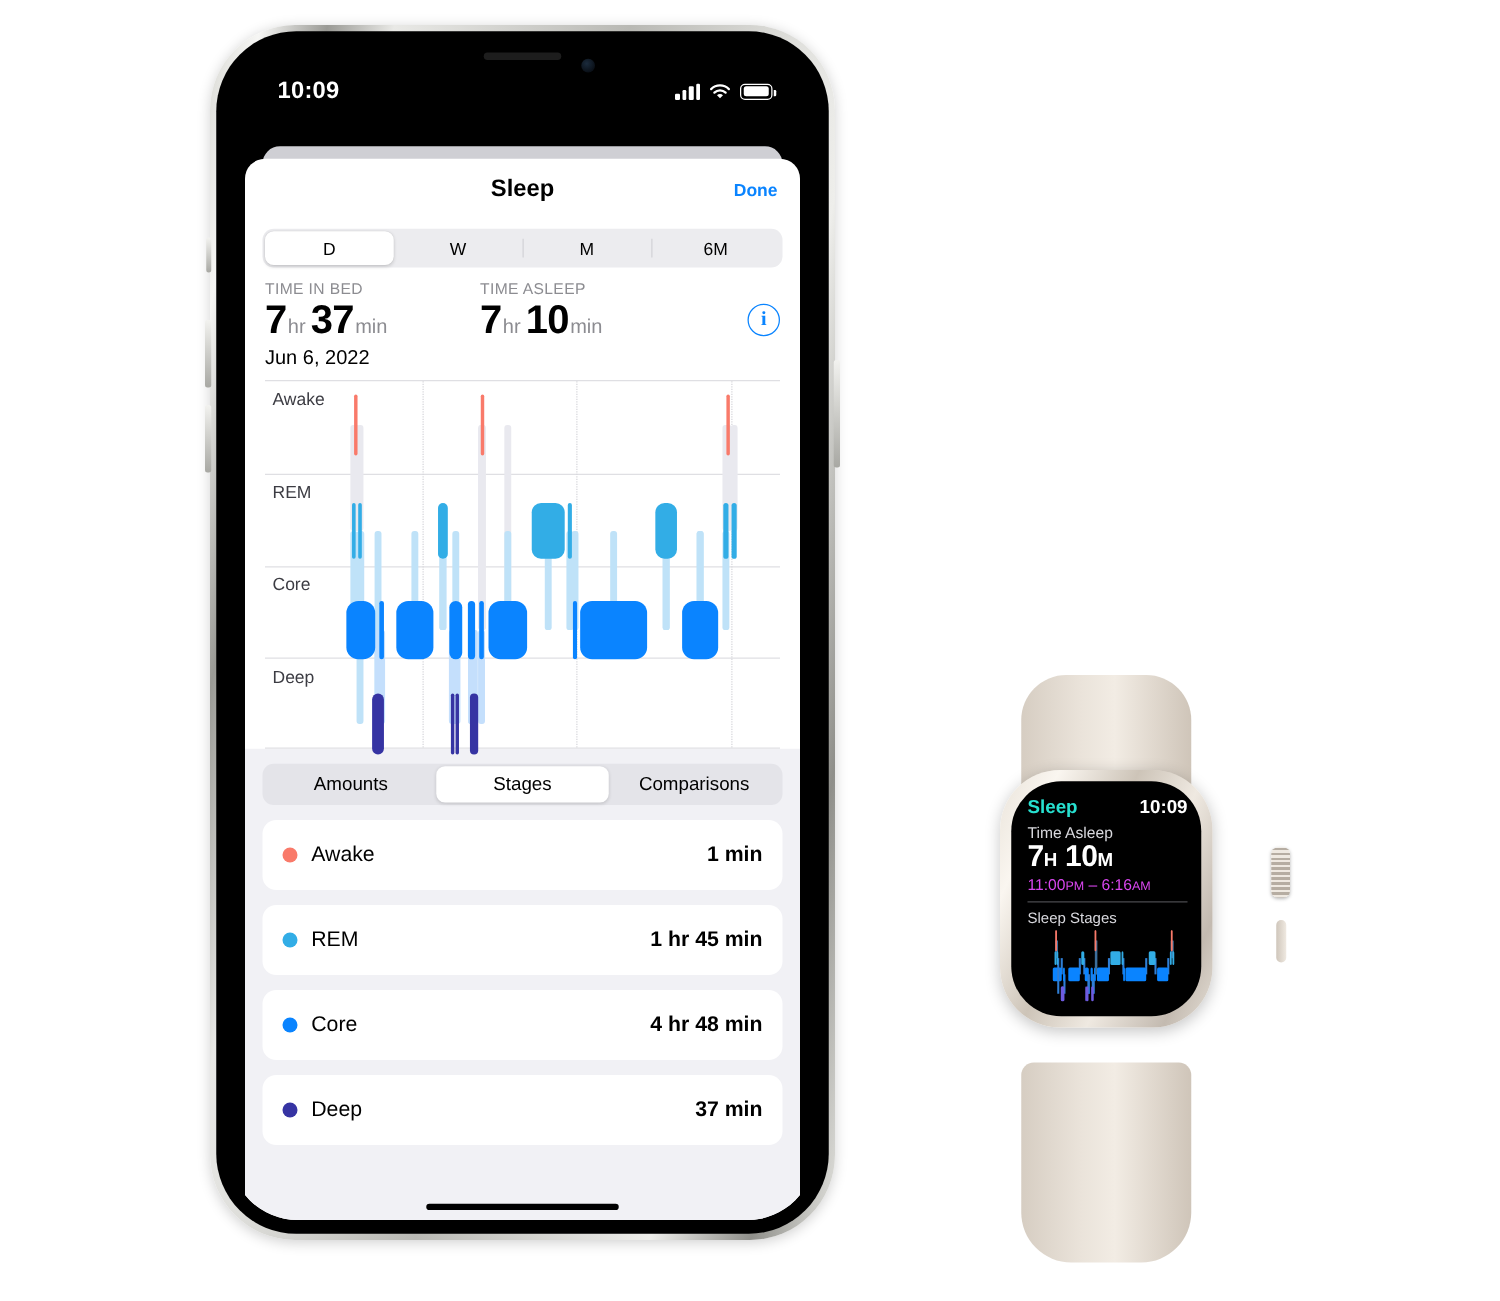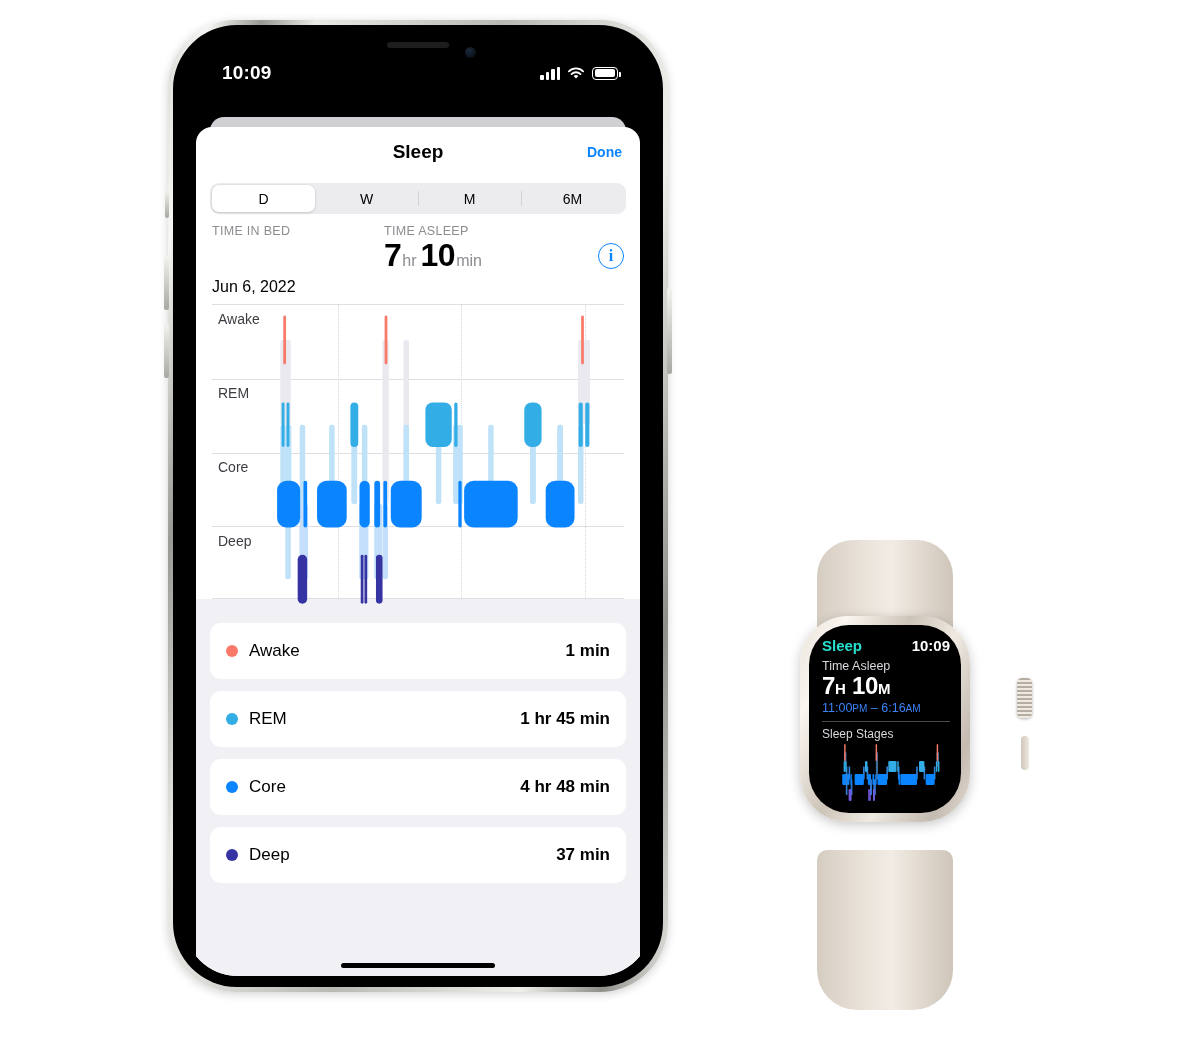--- a/index.html
+++ b/index.html
@@ -172,21 +172,21 @@
     width: 100%; height: 100%; background:#000; border-radius: 40px;
     padding: 12px 11px 6px 13px; overflow:hidden; position:relative;
     color:#fff;
   }
   .w-head { display:flex; align-items:baseline; justify-content:space-between; }
   .w-app { font-size: 15px; font-weight:700; color:#27e0d0; }
   .w-time { font-size: 15px; font-weight:700; color:#fff; }
   .w-sub { font-size: 12.5px; color:#d8d8dd; margin-top: 5px; }
   .w-big { font-size: 24px; font-weight:700; margin-top:-1px; letter-spacing:-.3px; }
   .w-big small { font-size: 15px; font-weight:700; }
-  .w-range { font-size: 12.5px; margin-top: 1px; color:#3b82f6; }
+  .w-range { font-size: 12.5px; margin-top: 1px; color:#d946ef; }
   .w-range small { font-size: 10px; }
   .w-hr { height:1px; background:#4a4a4e; margin: 6px 0 5px 0; }
   .w-stages-lbl { font-size: 12px; color:#d8d8dd; }
   .w-chart { position:relative; height: 60px; margin-top: 3px; }
   #crown {
     position:absolute; right: 3px; top: 138px;
     width: 15px; height: 40px; border-radius: 5px;
     background: repeating-linear-gradient(180deg,#b6ada2 0 2px,#efe9e1 2px 4px);
     box-shadow: 0 1px 3px rgba(0,0,0,.3);
   }
@@ -247,20 +247,23 @@
           <div class="seg">
             <div class="item sel">D</div>
             <div class="item">W</div>
             <div class="item">M</div>
             <div class="item">6M</div>
           </div>
 
           <div class="stats">
             <div class="stat">
               <div class="lbl">TIME IN BED</div>
+              <div class="val">
+                <span class="n">7</span><span class="u">hr</span><span class="n">37</span><span class="u">min</span>
+              </div>
             </div>
             <div class="stat">
               <div class="lbl">TIME ASLEEP</div>
               <div class="val">
                 <span class="n">7</span><span class="u">hr</span><span class="n">10</span><span class="u">min</span>
               </div>
             </div>
             <div class="info-btn">i</div>
           </div>
 
@@ -342,20 +345,25 @@
                   <rect x="294.10" y="91.75" width="16.30" height="42" rx="7" fill="#32ADE6"></rect>
                   <rect x="314.28" y="165.5" width="27.16" height="44" rx="9" fill="#0A84FF"></rect>
                   <rect x="345.32" y="91.75" width="3.88" height="42" rx="1.94" fill="#32ADE6"></rect>
                   <rect x="347.65" y="10" width="2.60" height="46" rx="1.3" fill="#F97A6A"></rect>
                   <rect x="351.53" y="91.75" width="3.88" height="42" rx="1.94" fill="#32ADE6"></rect>
                 </svg>
             </div>
           </div>
 
           <div class="lower">
+            <div class="seg2">
+              <div class="item">Amounts</div>
+              <div class="item sel">Stages</div>
+              <div class="item">Comparisons</div>
+            </div>
 
             <div class="row">
               <span class="dot" style="background:#F97A6A"></span>
               <span class="nm">Awake</span>
               <span class="vl">1 min</span>
             </div>
             <div class="row">
               <span class="dot" style="background:#32ADE6"></span>
               <span class="nm">REM</span>
               <span class="vl">1 hr 45 min</span>

